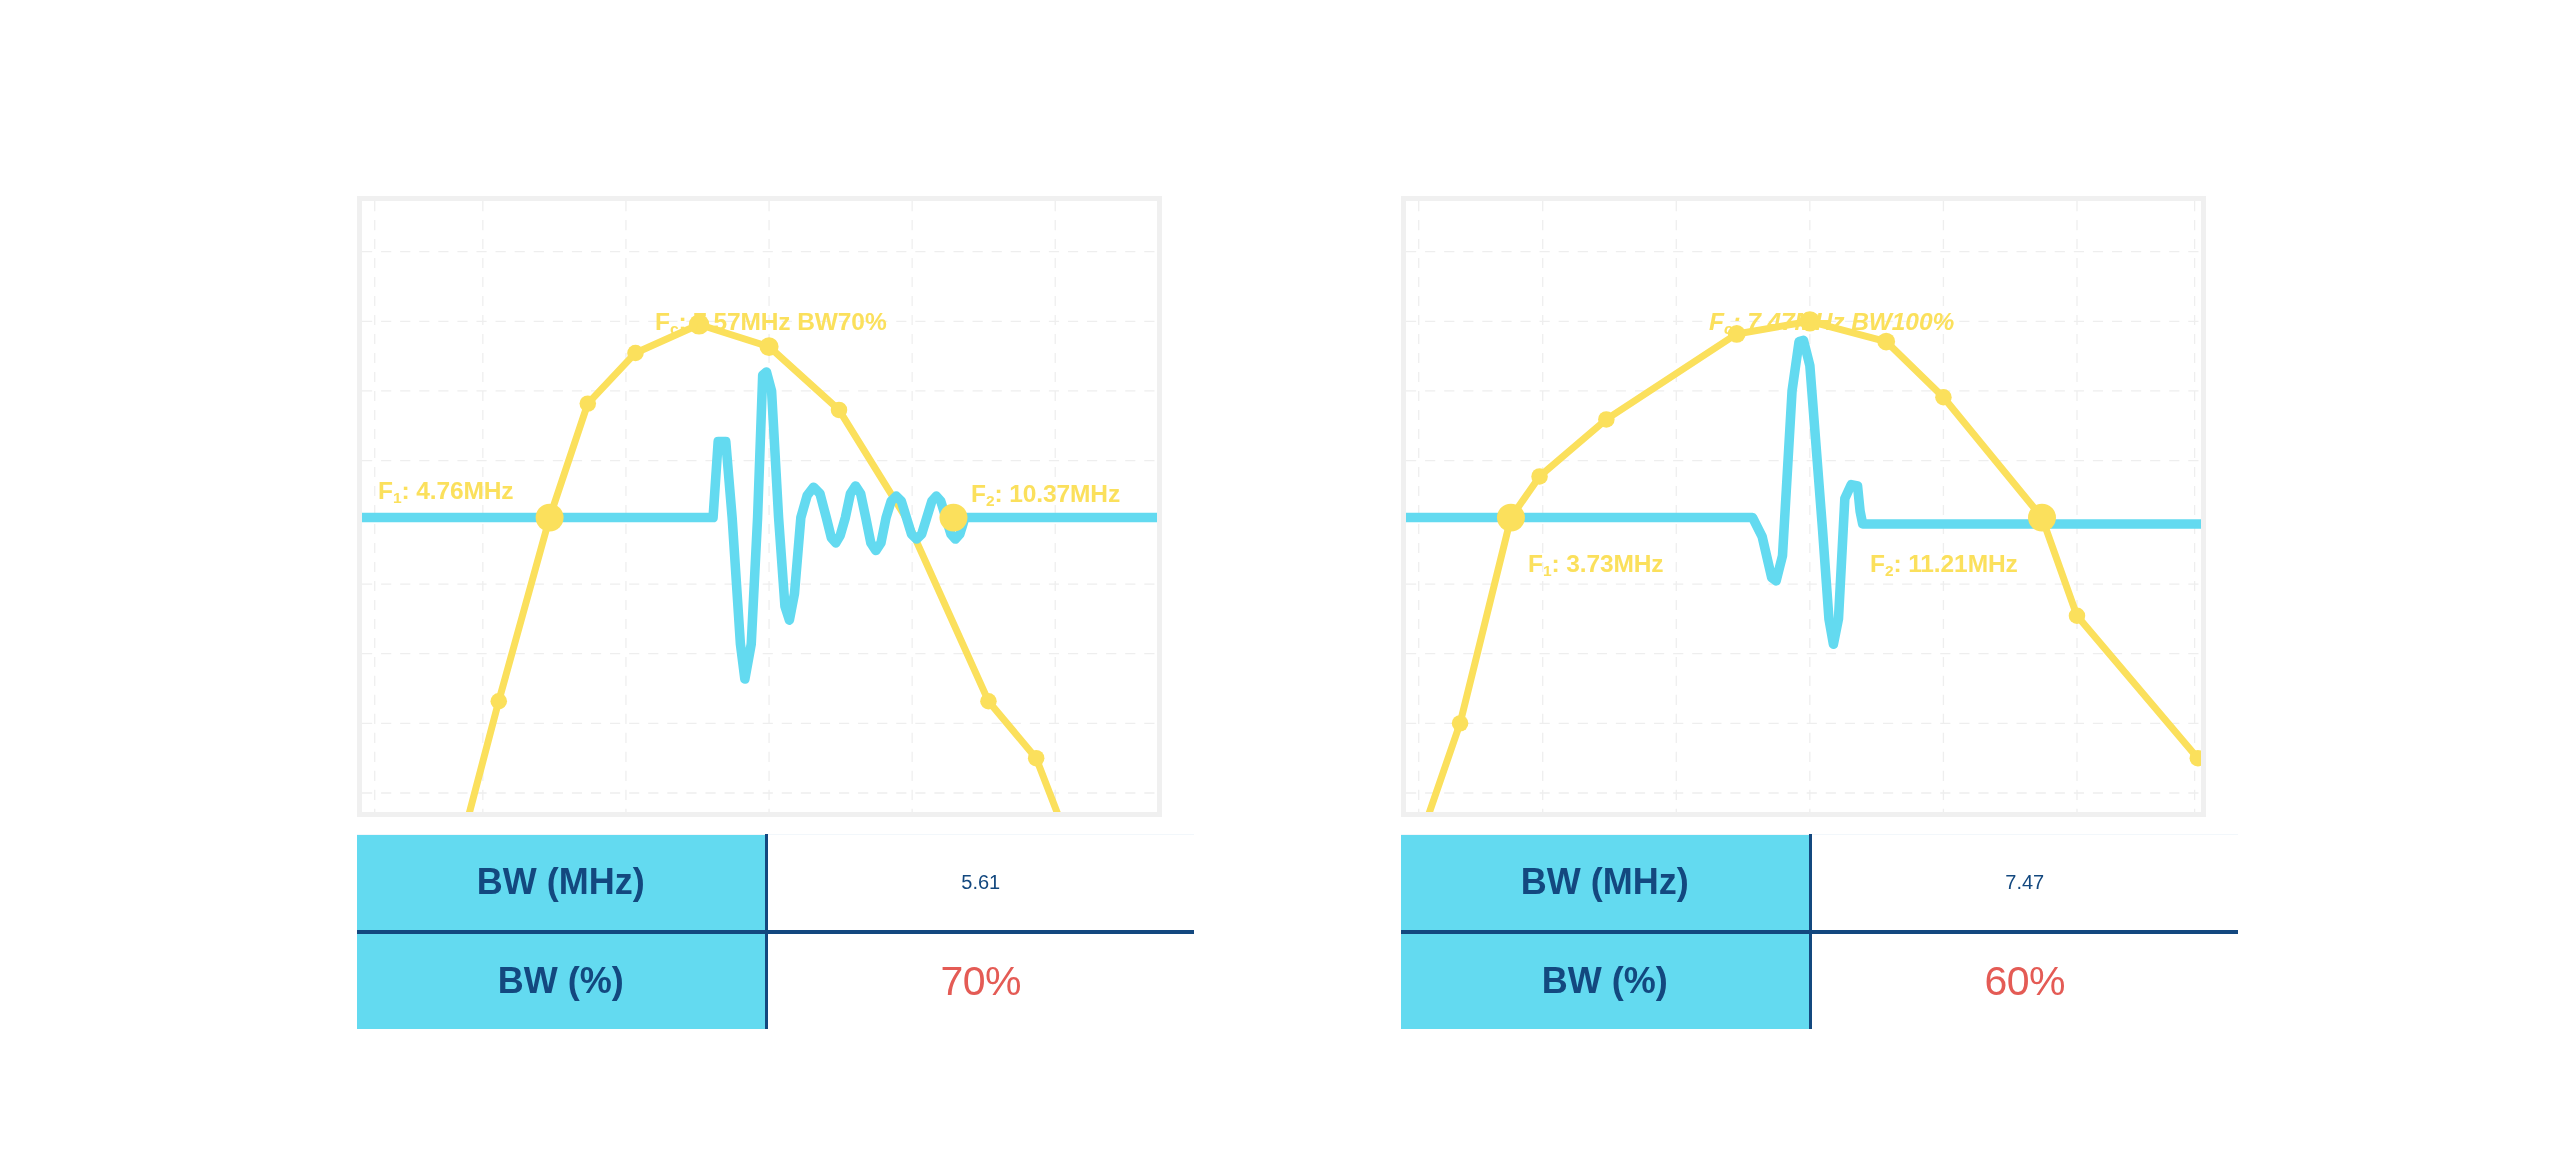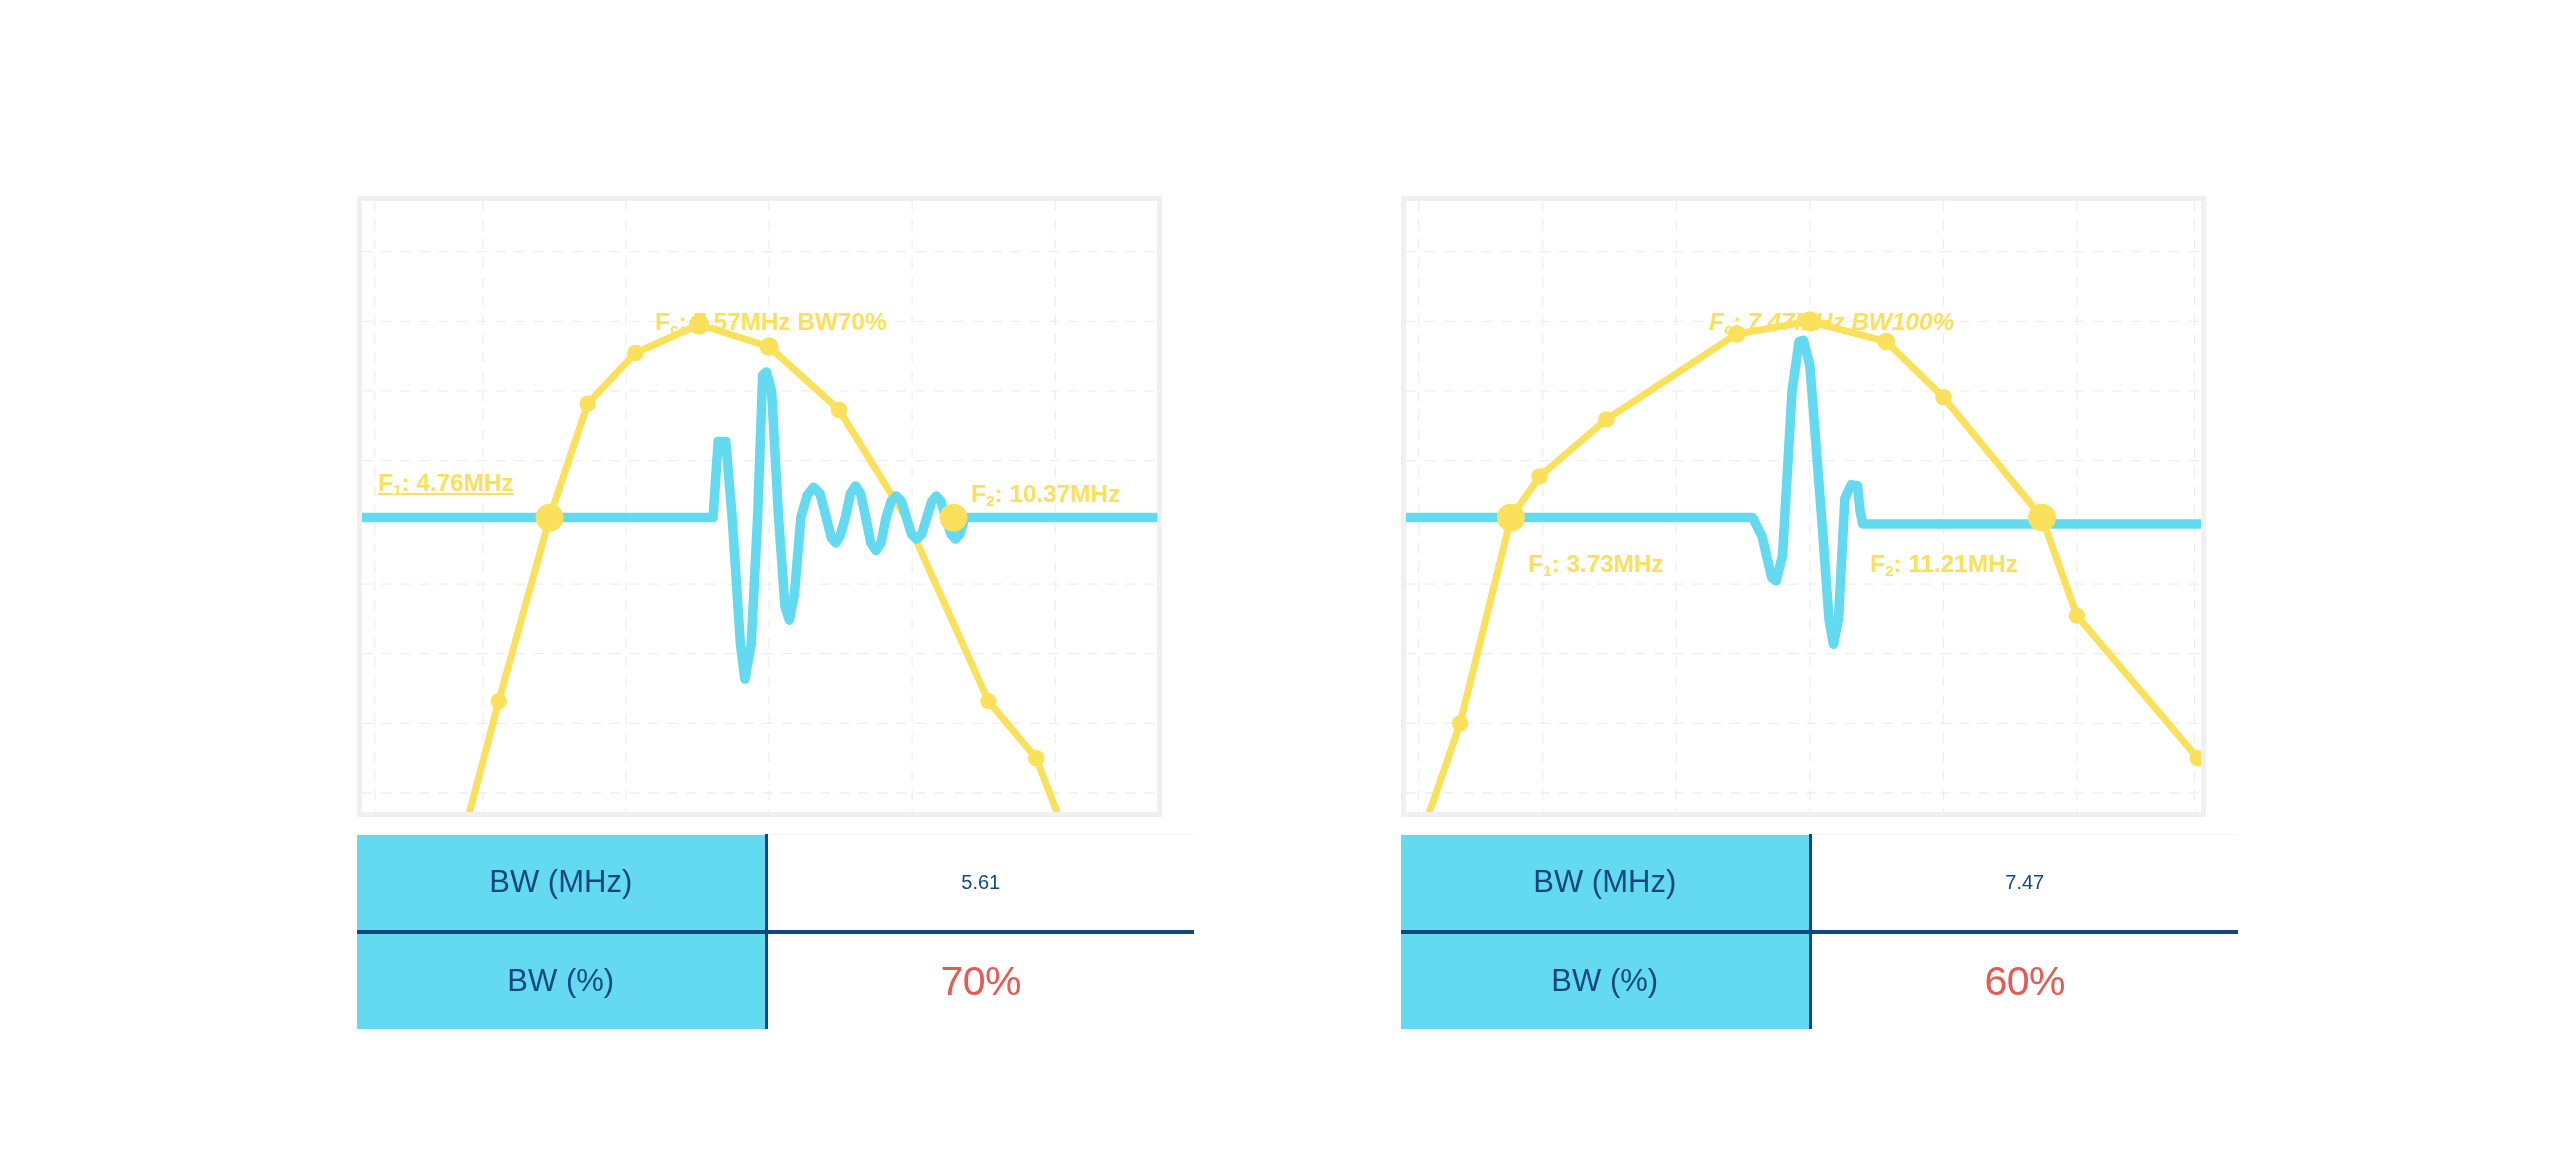--- a/index.html
+++ b/index.html
@@ -48,22 +48,22 @@
   }
   .bw-table.left{left:357px;}
   .bw-table.right{left:1401px;}
 
   .bw-table td{padding:0;margin:0;}
 
   .hdr-cell{
     width:409px;height:97px;
     background:#63DAF0;
     color:#13487F;
-    font-size:31px;
-    font-weight:400;
+    font-size:36px;
+    font-weight:700;
     text-align:center;
     vertical-align:middle;
     border-right:3.2px solid #13487F;
     box-sizing:border-box;
   }
   .val-cell{
     height:97px;
     color:#13487F;
     font-size:20px;
     text-align:center;
@@ -136,21 +136,21 @@
         <g fill="#FBE05C">
           <circle cx="295" cy="500" r="22"></circle>
           <circle cx="930" cy="500" r="22"></circle>
         </g>
       </svg>
 
       <div class="flabel" style="left:293px;top:109px;">
         <span>F</span><sub>c</sub><span>: 7.57MHz BW70%</span>
       </div>
 
-      <div class="flabel" style="left:16px;top:270px;text-decoration:underline;">
+      <div class="flabel" style="left:16px;top:278px;">
         <span>F</span><sub>1</sub><span>: 4.76MHz</span>
       </div>
 
       <div class="flabel" style="left:609px;top:281px;">
         <span>F</span><sub>2</sub><span>: 10.37MHz</span>
       </div>
 
     </div>
   </div>
 

